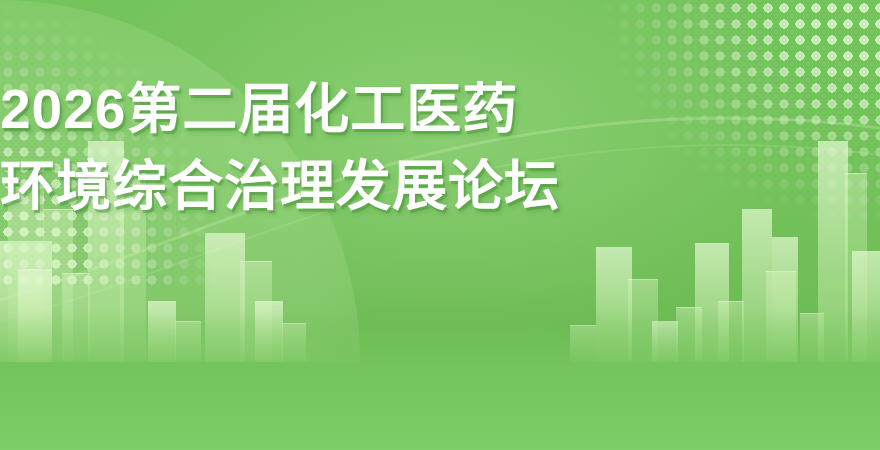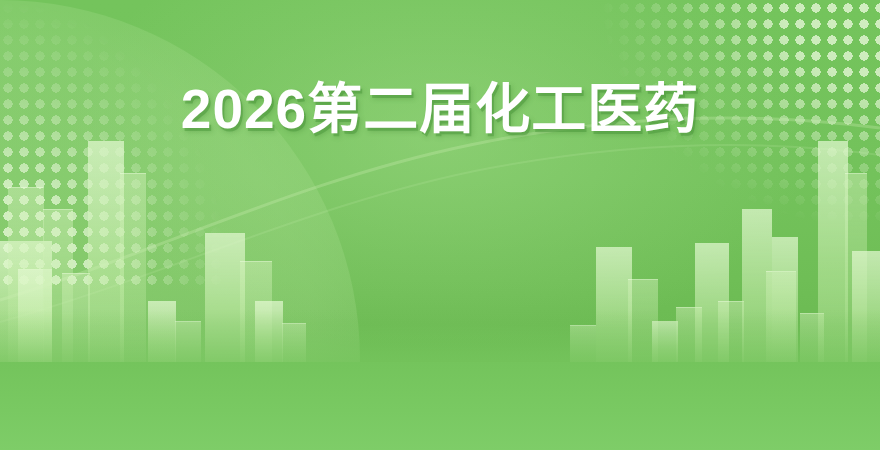--- a/index.html
+++ b/index.html
@@ -148,21 +148,21 @@
     inset: 0;
     background: linear-gradient(180deg, #74c45c 0%, #79c962 55%, #7ecd68 100%);
   }
 
   
   #content {
     position: absolute;
     inset: 0;
     display: flex;
     flex-direction: column;
-    align-items: center;
+    align-items: flex-start;
   }
   #title-1, #title-2 {
     color: #ffffff;
     font-weight: 700;
     font-size: 55px;
     line-height: 1.0;
     letter-spacing: 1px;
     white-space: nowrap;
     text-shadow:
       2px 3px 0 rgba(72, 148, 56, 0.45),
@@ -257,15 +257,16 @@
         <line x1="0" y1="28" x2="880" y2="28" stroke="#aee396" stroke-width="2.17" stroke-opacity="0.67"></line>
         <line x1="0" y1="41" x2="880" y2="41" stroke="#aee396" stroke-width="2.60" stroke-opacity="0.73"></line>
         <line x1="0" y1="57" x2="880" y2="57" stroke="#aee396" stroke-width="3.03" stroke-opacity="0.78"></line>
         <line x1="0" y1="77" x2="880" y2="77" stroke="#aee396" stroke-width="3.47" stroke-opacity="0.84"></line>
         <line x1="0" y1="100" x2="880" y2="100" stroke="#aee396" stroke-width="3.90" stroke-opacity="0.90"></line>
       </svg>
   </div>
 
   <div id="content">
     <div id="title-1">2026第二届化工医药</div>
+    <div id="title-2">环境综合治理发展论坛</div>
   </div>
 
 </div>
 
 </body></html>

